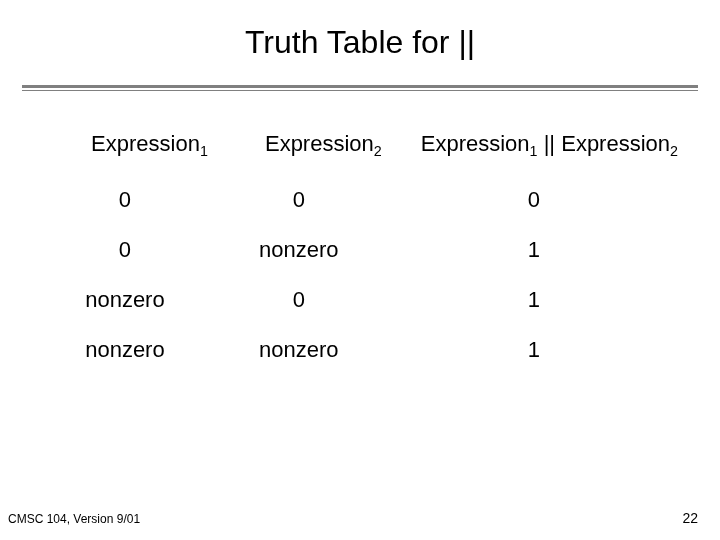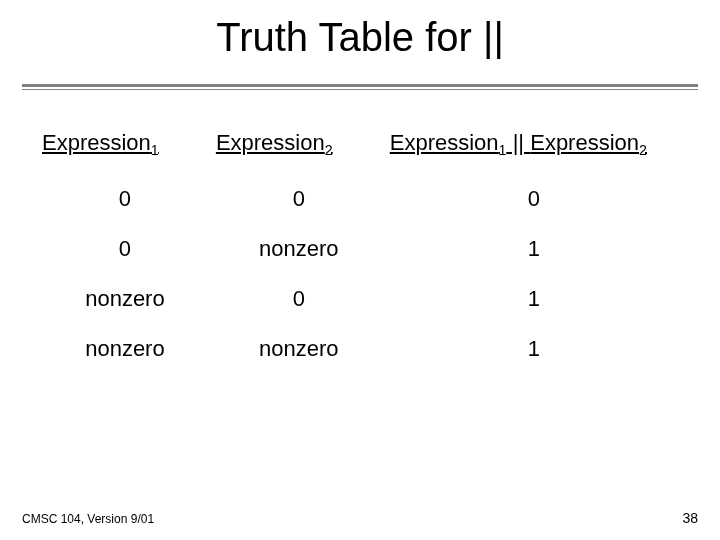--- a/index.html
+++ b/index.html
@@ -14,23 +14,23 @@
     overflow: hidden;
   }
   .slide {
     width: 720px;
     height: 540px;
     position: relative;
     box-sizing: border-box;
   }
   .title {
     text-align: center;
-    font-size: 40px;
+    font-size: 32px;
     font-weight: 400;
-    padding-top: 15px;
+    padding-top: 24px;
     padding-bottom: 18px;
   }
   .rule {
     margin: 6px 22px 0 22px;
     height: 6px;
     position: relative;
   }
   .rule .thick {
     position: absolute;
     left: 0; right: 0; top: 0;
@@ -46,23 +46,22 @@
   .content {
     padding: 30px 38px 0 38px;
   }
   table.truth {
     width: 100%;
     border-collapse: collapse;
     font-size: 22px;
   }
   table.truth th {
     font-weight: 400;
-    text-decoration: underline;
     padding: 10px 4px 18px 4px;
-    text-align: left;
+    text-align: right;
     white-space: nowrap;
   }
   table.truth td {
     text-align: center;
     padding: 12px 4px;
     font-size: 22px;
   }
   table.truth th:nth-child(1), table.truth td:nth-child(1) { width: 27%; }
   table.truth th:nth-child(2), table.truth td:nth-child(2) { width: 27%; }
   table.truth th:nth-child(3), table.truth td:nth-child(3) { width: 46%; }
@@ -71,21 +70,21 @@
     vertical-align: sub;
     line-height: 0;
   }
   .note {
     font-size: 24px;
     line-height: 1.35;
     padding: 34px 38px 0 38px;
   }
   .footer-left {
     position: absolute;
-    left: 22px;
+    left: 8px;
     bottom: 14px;
     font-size: 12px;
   }
   .footer-right {
     position: absolute;
     right: 22px;
     bottom: 14px;
     font-size: 14px;
   }
 </style>
@@ -136,15 +135,15 @@
           <td>nonzero</td>
           <td>nonzero</td>
           <td>1</td>
         </tr>
       </tbody>
     </table>
   </div>
 
 
   <div class="footer-left">CMSC 104, Version 9/01</div>
-  <div class="footer-right">38</div>
+  <div class="footer-right">22</div>
 
 </div>
 
 </body></html>

